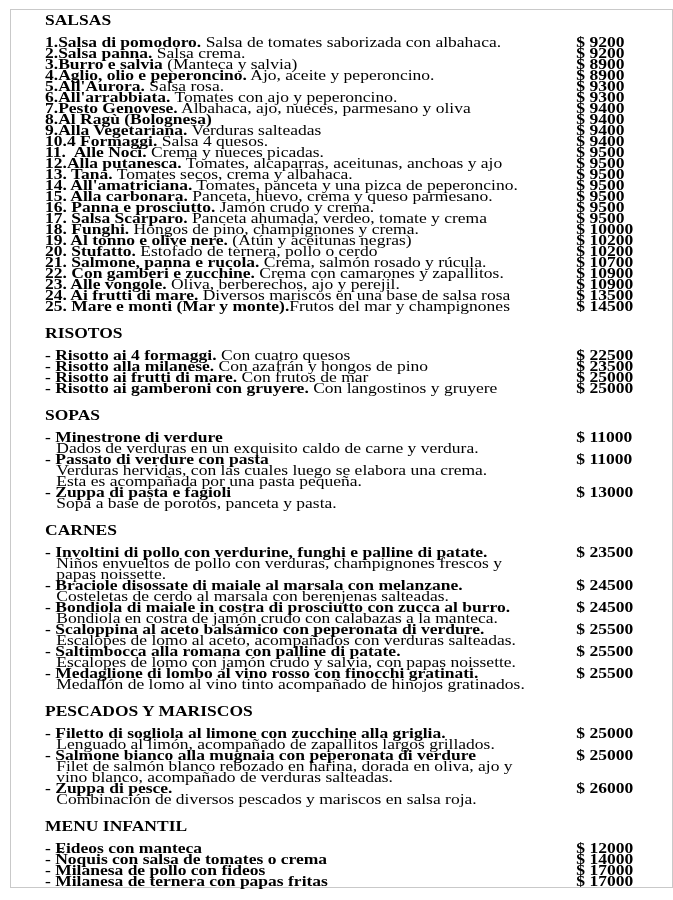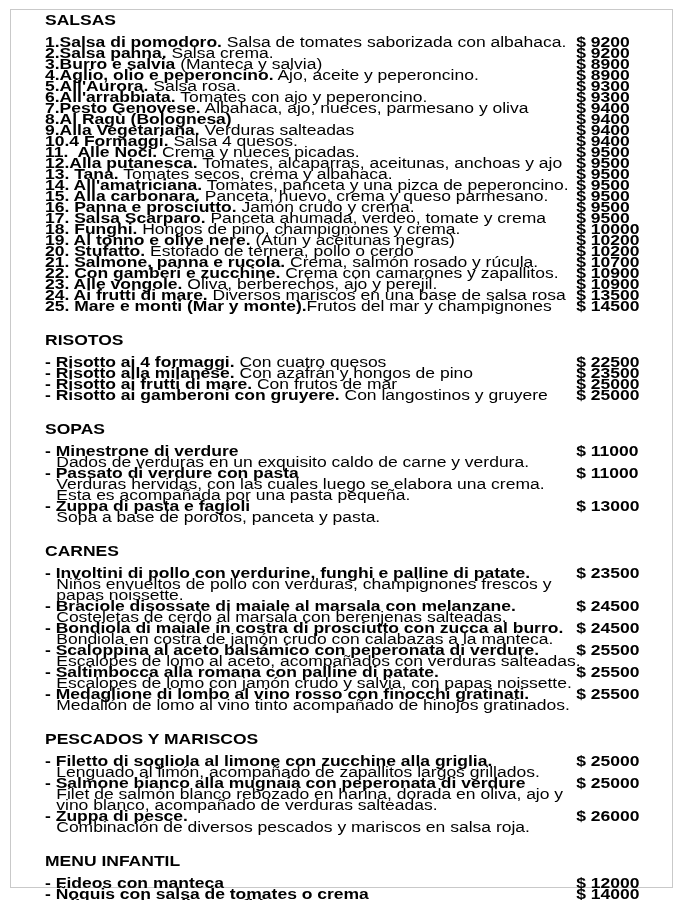--- a/index.html
+++ b/index.html
@@ -38,22 +38,22 @@
     height: 11px;
     line-height: 11px;
     white-space: pre;
     transform: scaleX(1.25);
     transform-origin: 0 0;
   }
   .heading {
     font-weight: bold;
     margin-bottom: 11px;
   }
-  .section { margin-top: 0; }
-  .section + .section { margin-top: 23px; }
+  .section { margin-top: 0; font-family: Liberation Serif, serif; }
+  .section + .section { margin-top: 16px; }
   .lead  { font-weight: bold; }
   .tail  { font-weight: normal; }
   .price {
     position: absolute;
     left: 425px;
     top: 0;
     font-weight: bold;
   }
   .sub { padding-left: 9px; }
   .footer {

